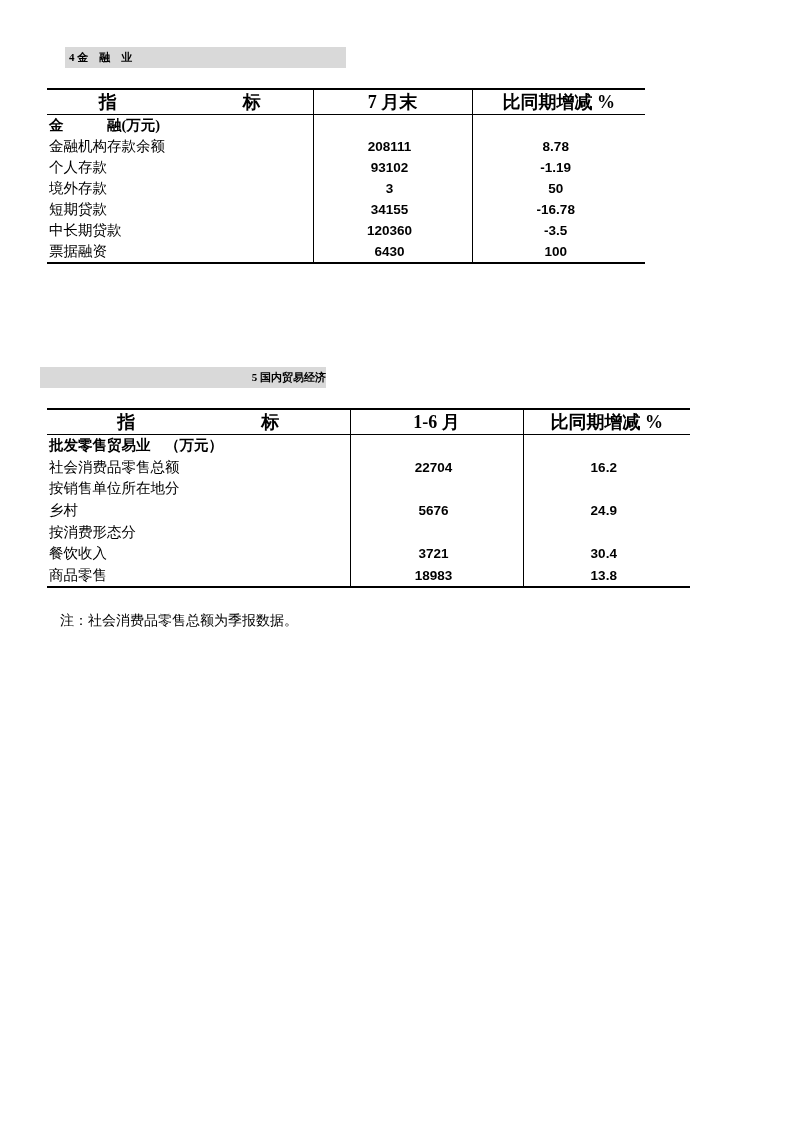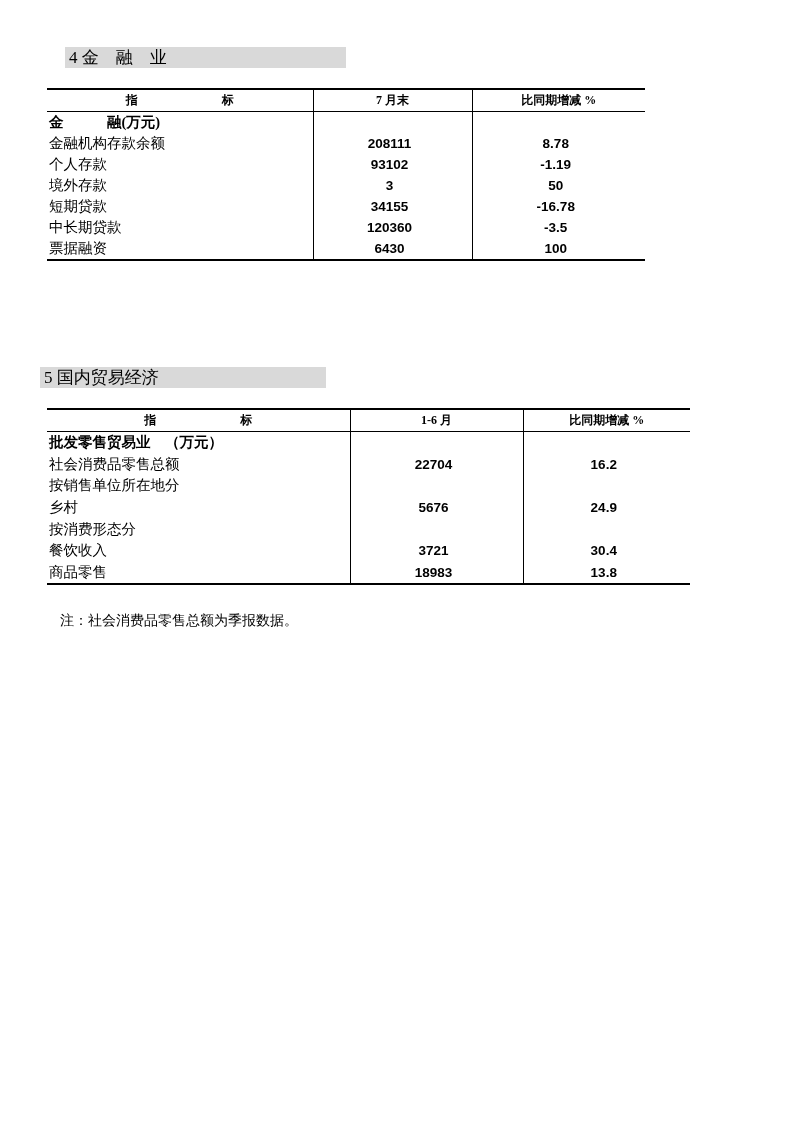--- a/index.html
+++ b/index.html
@@ -10,41 +10,41 @@
     background: #ffffff;
     color: #000;
     font-family: "Liberation Serif", serif;
     overflow: hidden;
   }
   .title-bar {
     position: absolute;
     height: 21px;
     line-height: 21px;
     background: #d9d9d9;
-    font-weight: normal;
-    font-size: 17px;
+    font-weight: bold;
+    font-size: 11px;
     padding-left: 4px;
     white-space: pre;
   }
   #title-finance { left: 65px; top: 47px; width: 277px; }
-  #title-trade   { left: 40px; top: 367px; width: 282px; }
+  #title-trade   { left: 40px; top: 367px; width: 282px; text-align: right; }
 
   table.data-table {
     position: absolute;
     border-collapse: collapse;
     table-layout: fixed;
     border-top: 2.5px solid #000;
     border-bottom: 2.5px solid #000;
   }
   #table-finance { left: 47px; top: 88px;  width: 598px; }
   #table-trade   { left: 47px; top: 408px; width: 643px; }
 
   .data-table th {
     font-weight: bold;
-    font-size: 12px;
+    font-size: 18px;
     text-align: center;
     height: 21px;
     border-bottom: 1.3px solid #000;
     white-space: pre;
     padding: 0;
     vertical-align: middle;
   }
   .data-table td {
     height: 21px;
     font-size: 14.5px;

